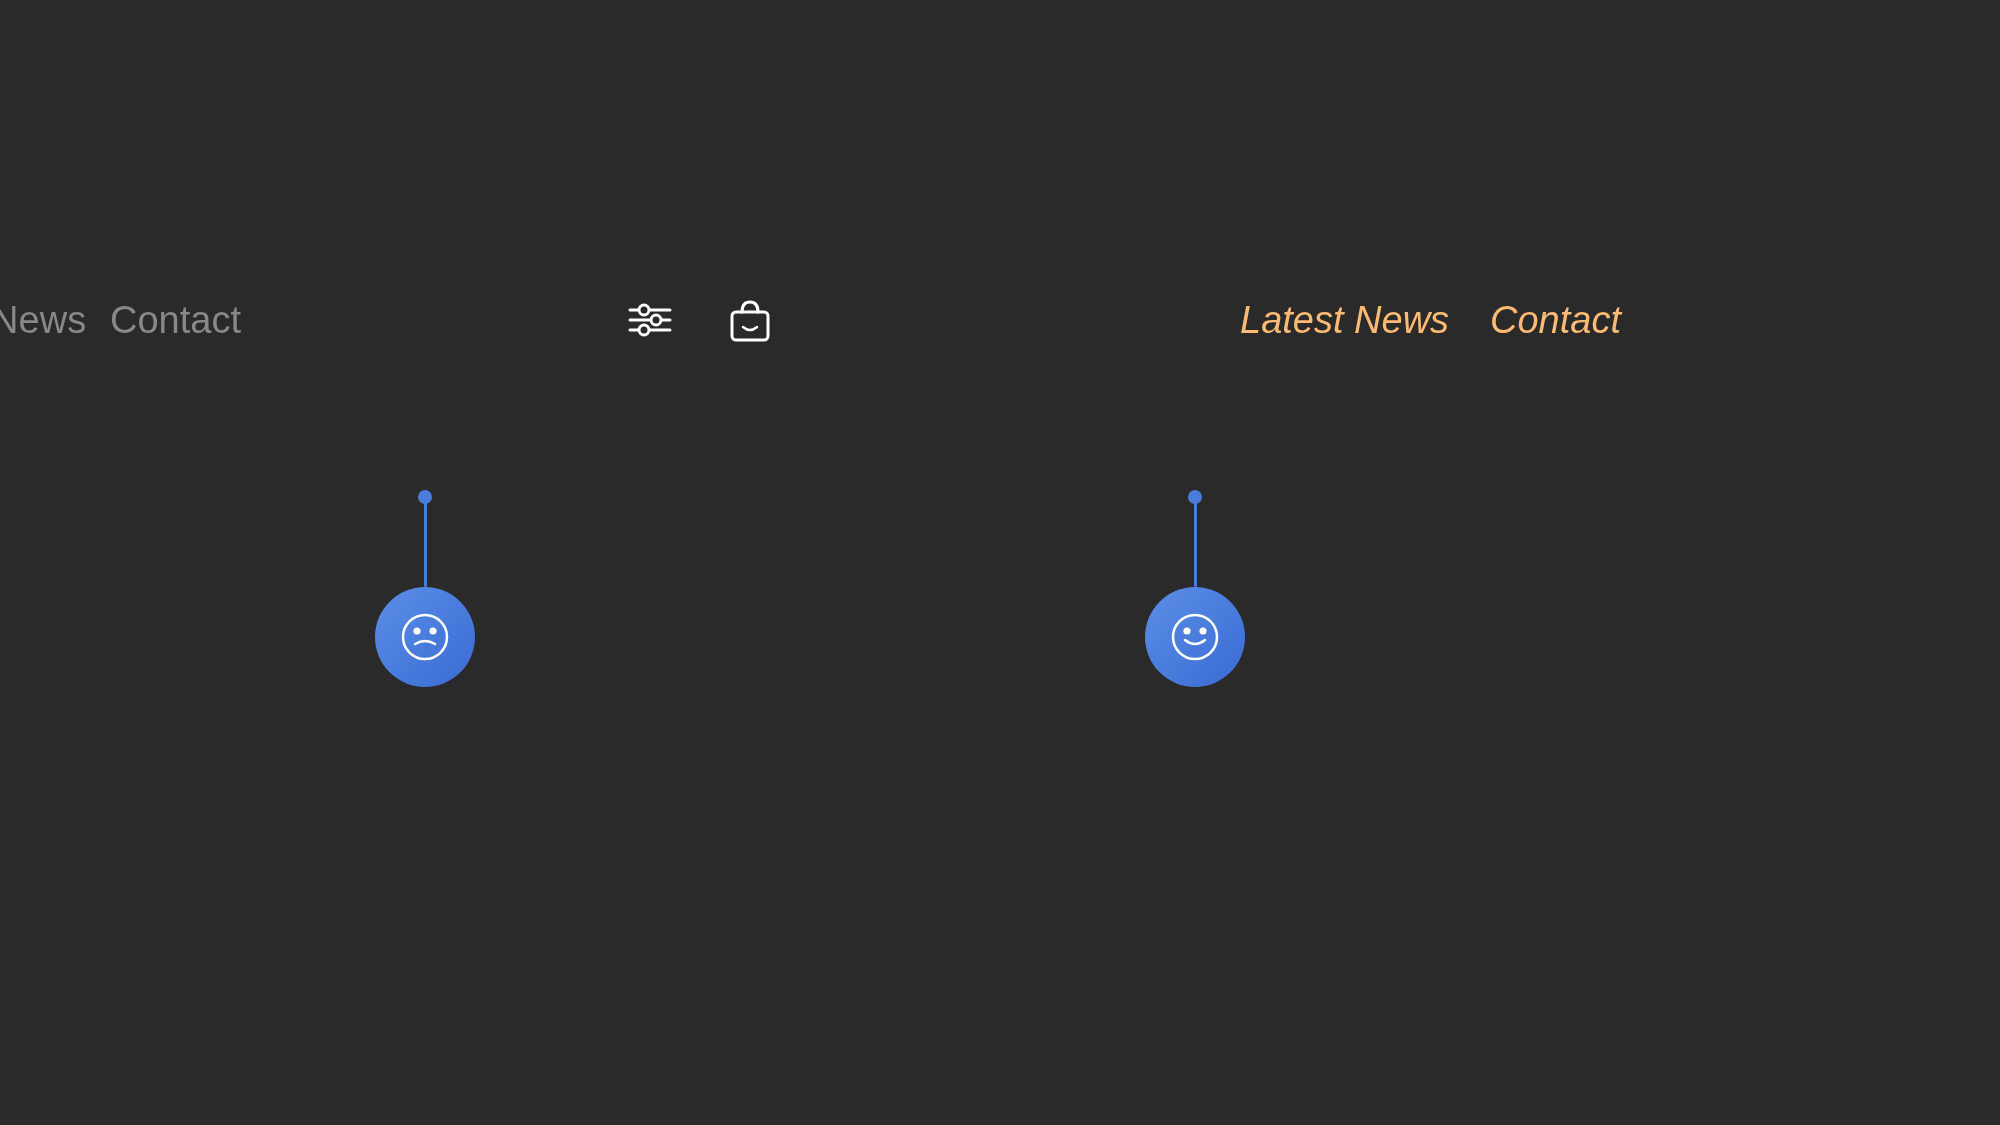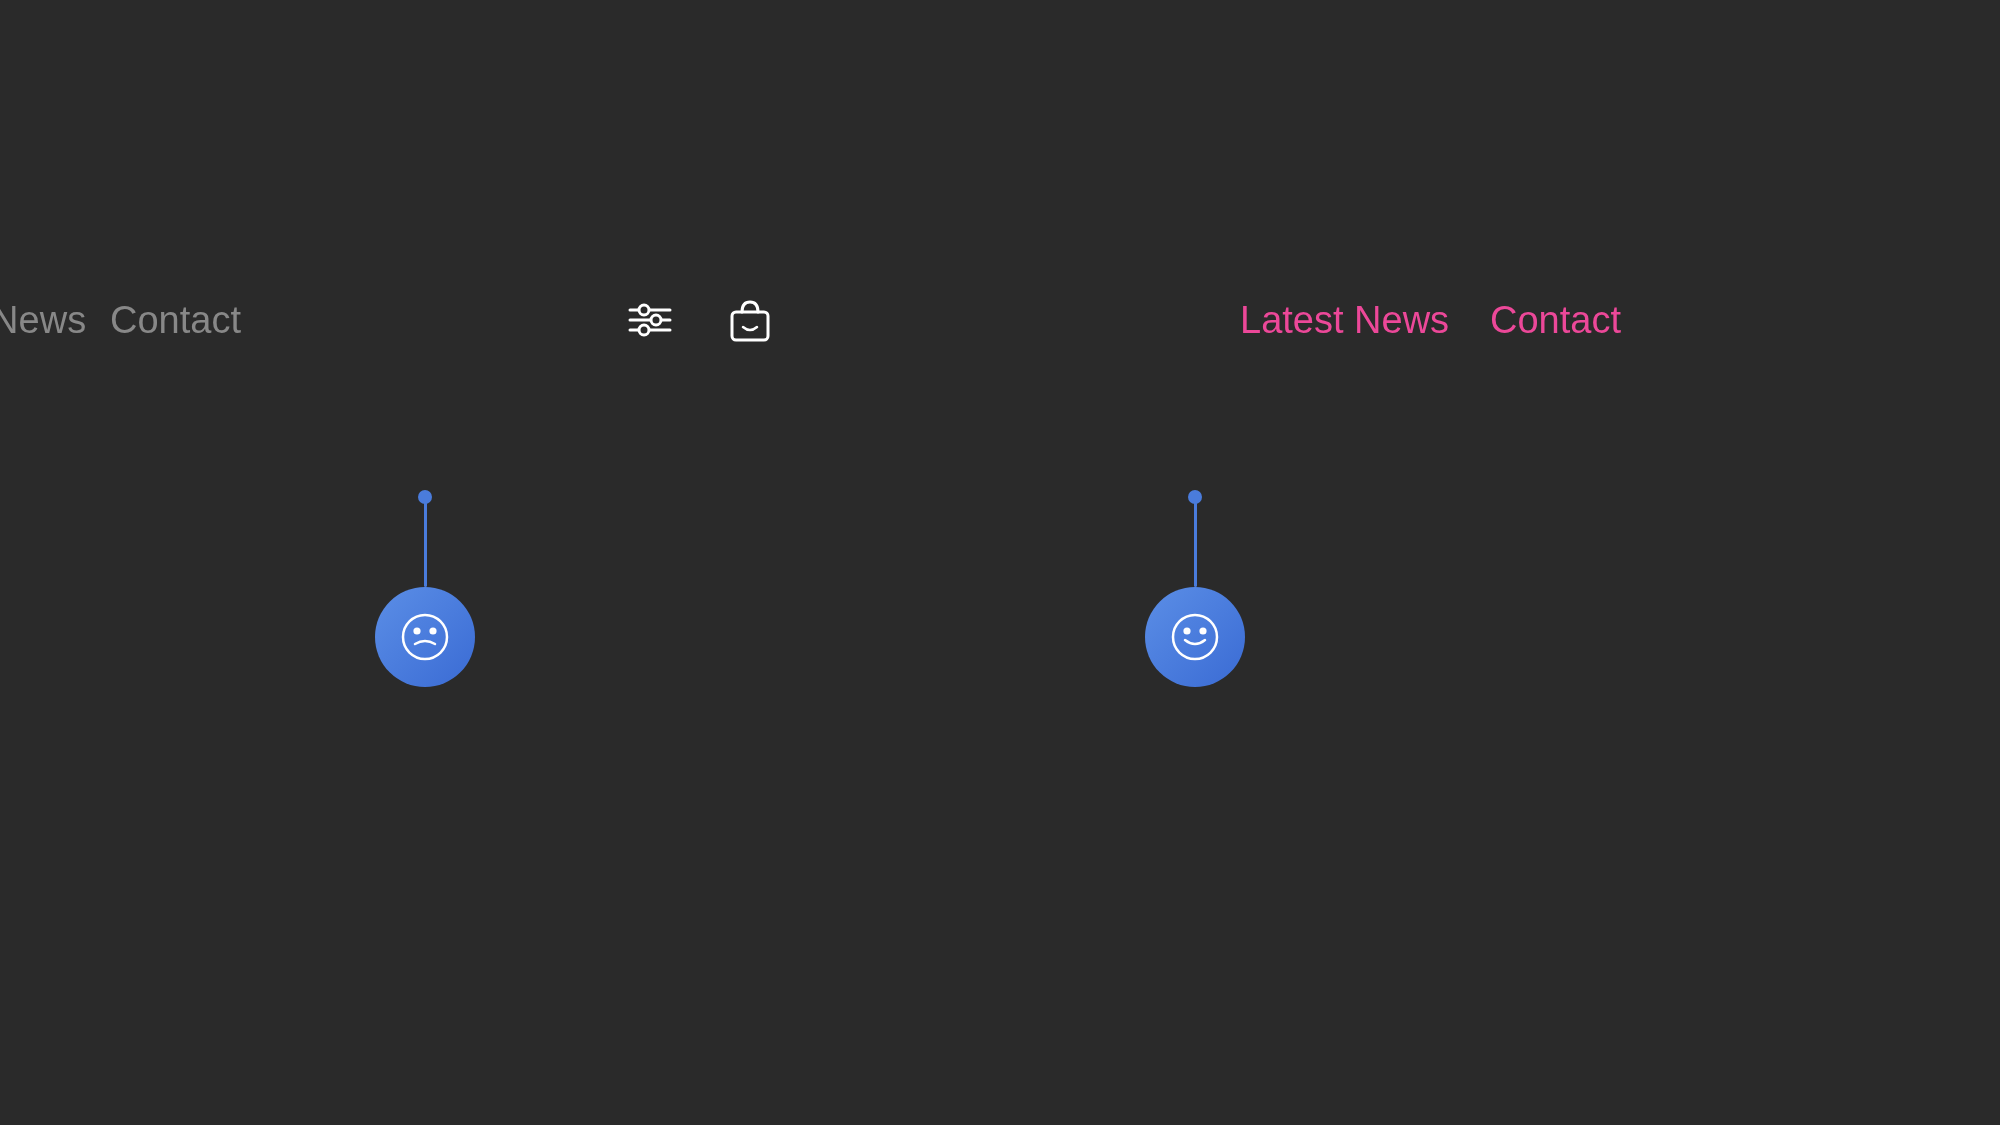--- a/index.html
+++ b/index.html
@@ -52,21 +52,22 @@
     
     .right-nav {
       position: absolute;
       left: 620px;
       display: flex;
       align-items: center;
       gap: 60px;
     }
 
     .right-nav .nav-text {
-      color: #ec4899;
+      color: #fdba74;
+      font-style: italic;
     }
 
     
     .icons-right {
       position: absolute;
       left: 1100px;
       display: flex;
       align-items: center;
       gap: 50px;
     }

